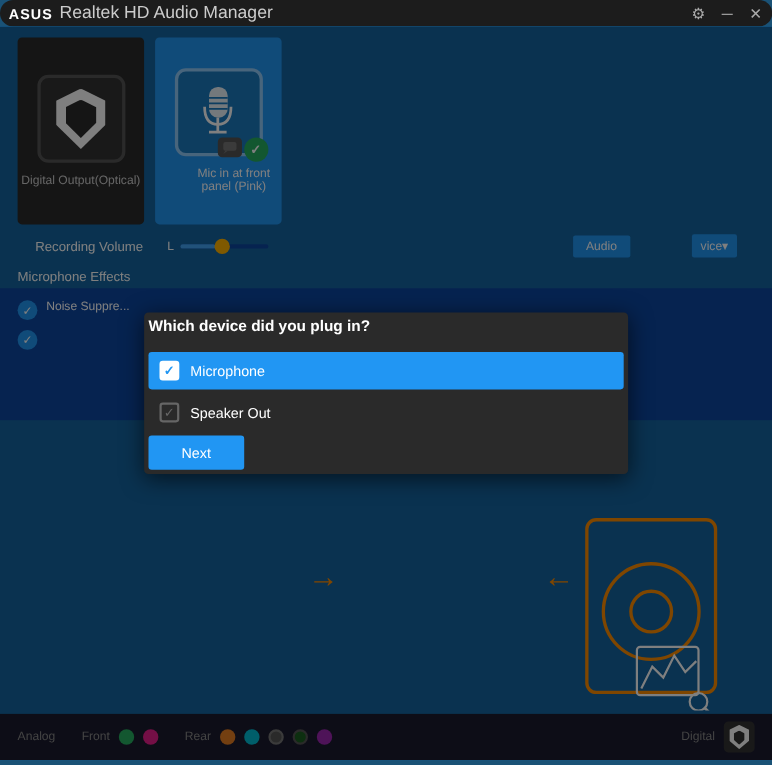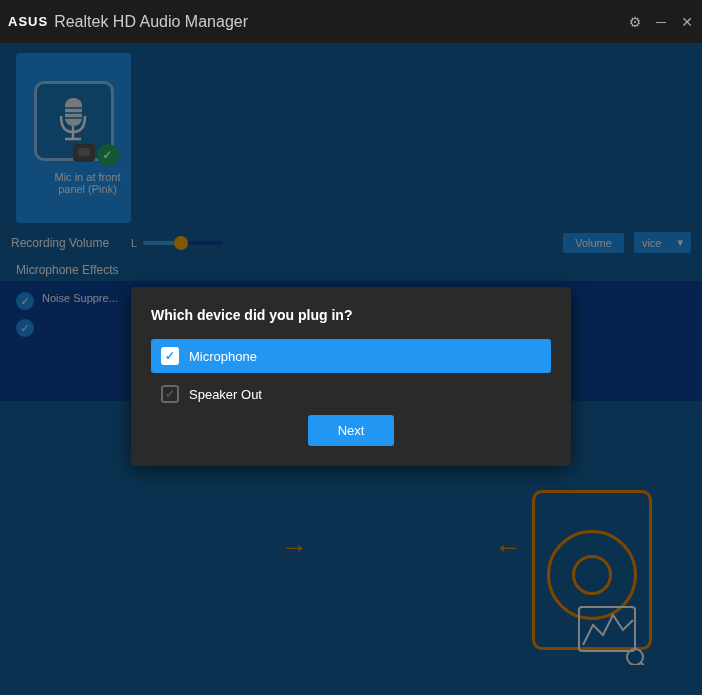--- a/index.html
+++ b/index.html
@@ -8,25 +8,26 @@
       height: 695px;
       background: #1a5276;
       font-family: Arial, sans-serif;
       overflow: hidden;
       position: relative;
     }
 
     
     .title-bar {
       background: #1c1c1c;
-      height: 43px;
+      height: 24px;
       display: flex;
       align-items: center;
       padding: 4px 8px;
       position: relative;
+      border-radius: 14px;
     }
     .title-bar-logo {
       display: flex;
       align-items: center;
       gap: 6px;
     }
     .asus-logo {
       color: white;
       font-weight: bold;
       font-size: 13px;
@@ -152,21 +153,21 @@
       display: flex;
       align-items: center;
       justify-content: center;
       color: white;
       font-size: 12px;
       font-weight: bold;
     }
 
     
     .controls-area {
-      padding: 4px 11px;
+      padding: 4px 32px;
       display: flex;
       align-items: center;
       gap: 10px;
     }
     .control-label {
       color: white;
       font-size: 12px;
       min-width: 110px;
     }
     .slider-container {
@@ -213,21 +214,22 @@
     .device-select-btn {
       background: #2196f3;
       color: white;
       border: none;
       padding: 4px 8px;
       font-size: 11px;
       cursor: pointer;
       border-radius: 2px;
       display: flex;
       align-items: center;
-      gap: 16px;
+      gap: 0;
+      margin-left: 46px;
     }
 
     
     .effects-label {
       color: white;
       font-size: 12px;
       padding: 6px 16px 4px;
     }
     .effects-area {
       background: #0d47a1;
@@ -269,21 +271,21 @@
       background: rgba(0,0,0,0.5);
       display: flex;
       align-items: center;
       justify-content: center;
       z-index: 100;
     }
     .dialog-box {
       background: #2a2a2a;
       border-radius: 4px;
       width: 440px;
-      padding: 20px;
+      padding: 4px;
       box-shadow: 0 4px 20px rgba(0,0,0,0.6);
     }
     .dialog-title {
       color: white;
       font-size: 14px;
       font-weight: bold;
       margin-bottom: 16px;
     }
     .dialog-option {
       display: flex;
@@ -310,21 +312,20 @@
     .dialog-option.selected .option-check {
       background: white;
       border-color: white;
     }
     .option-label {
       color: white;
       font-size: 13px;
     }
     .dialog-footer {
       display: flex;
-      justify-content: center;
     }
     .next-btn {
       background: #2196f3;
       color: white;
       border: none;
       padding: 8px 30px;
       font-size: 13px;
       cursor: pointer;
       border-radius: 3px;
     }
@@ -456,20 +457,28 @@
     <span class="title-btn">⚙</span>
     <span class="title-btn">─</span>
     <span class="title-btn close">✕</span>
   </div>
 </div>
 
 <div class="app-body">
 
   <div class="device-row">
 
+    <div class="device-card">
+      <div class="device-icon">
+        <div class="shield-shape">
+          <div class="shield-inner"></div>
+        </div>
+      </div>
+      <span class="device-label">Digital Output(Optical)</span>
+    </div>
 
 
     <div class="device-card active">
       <div class="device-icon" style="position:relative;">
 
         <svg width="45" height="55" viewBox="0 0 45 55">
 
           <rect x="14" y="4" width="17" height="28" rx="8" fill="white" opacity="0.9"></rect>
 
           <line x1="14" y1="14" x2="31" y2="14" stroke="#1a7abf" stroke-width="1.5"></line>
@@ -497,21 +506,21 @@
 
   <div class="controls-area">
     <span class="control-label">Recording Volume</span>
     <div class="slider-container">
       <span class="slider-letter">L</span>
       <div class="slider-track">
         <div class="slider-fill"></div>
         <div class="slider-thumb"></div>
       </div>
     </div>
-    <button class="volume-btn">Volume</button>
+    <button class="volume-btn">Audio</button>
     <button class="device-select-btn">
       <span>vice</span>
       <span>▾</span>
     </button>
   </div>
 
   <div class="effects-label">Microphone Effects</div>
   <div class="effects-area">
     <div class="effect-item">
       <div class="check-circle">✓</div>
@@ -552,14 +561,37 @@
         </div>
         <span class="option-label">Speaker Out</span>
       </div>
 
       <div class="dialog-footer">
         <button class="next-btn">Next</button>
       </div>
     </div>
   </div>
 
+  <div class="status-bar">
+    <span class="status-label">Analog</span>
+    <div class="status-group">
+      <span class="status-label">Front</span>
+      <div class="status-dot dot-green"></div>
+      <div class="status-dot dot-pink"></div>
+    </div>
+    <div class="status-group">
+      <span class="status-label">Rear</span>
+      <div class="status-dot dot-orange"></div>
+      <div class="status-dot dot-cyan"></div>
+      <div class="status-dot dot-dark"></div>
+      <div class="status-dot dot-darkgreen"></div>
+      <div class="status-dot dot-purple"></div>
+    </div>
+    <div class="digital-group">
+      <span class="status-label">Digital</span>
+      <div class="digital-icon" style="position:relative;">
+        <div class="digital-shield"></div>
+        <div class="digital-inner" style="position:absolute;top:50%;left:50%;transform:translate(-50%,-45%);"></div>
+      </div>
+    </div>
+  </div>
 
 </div>
 
 </body></html>

